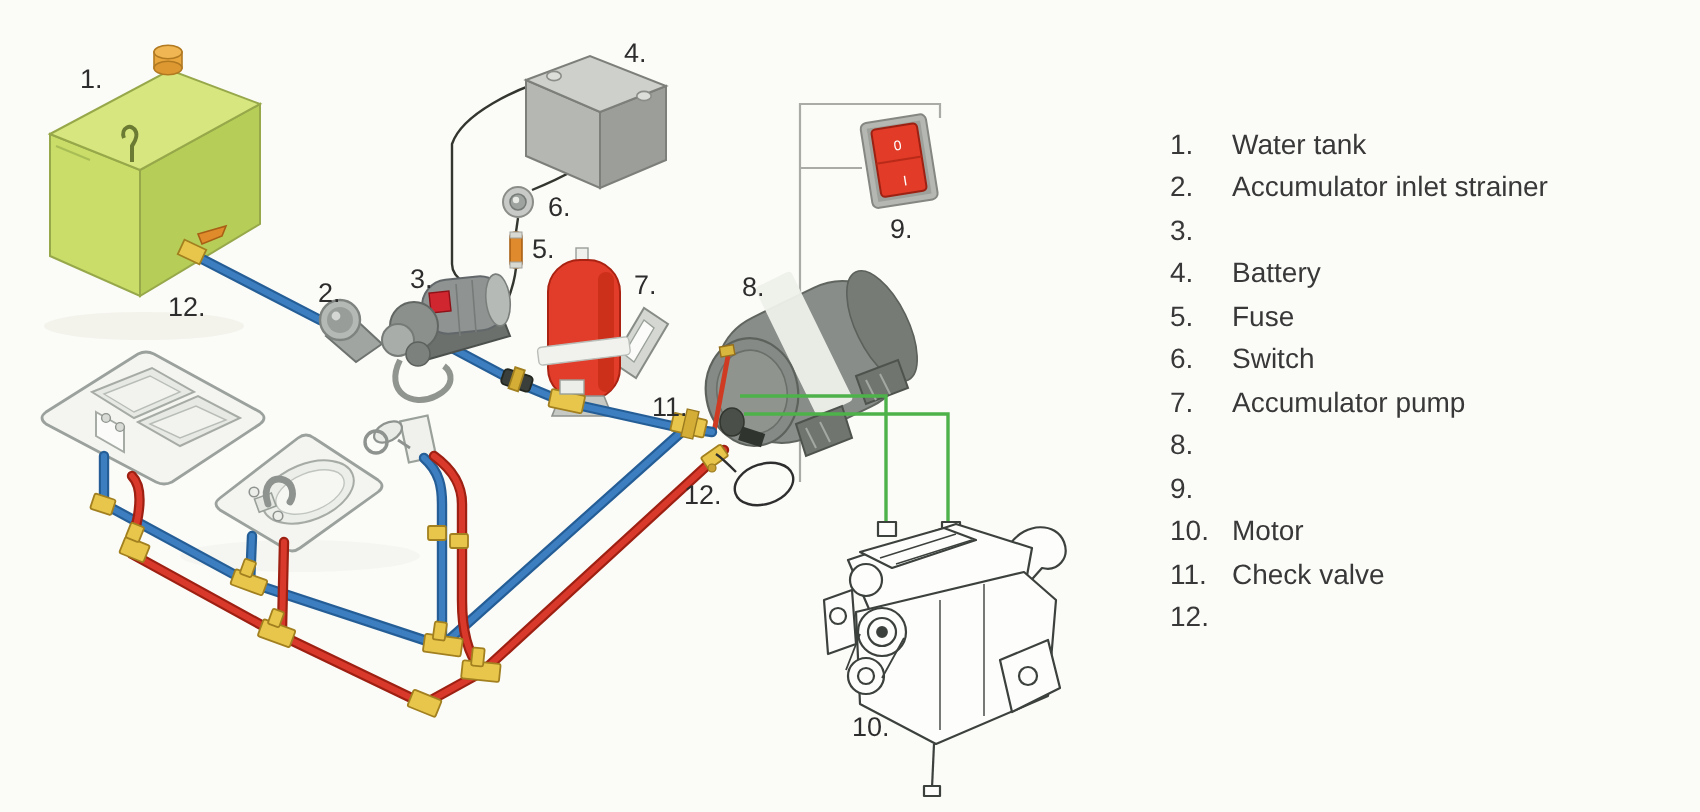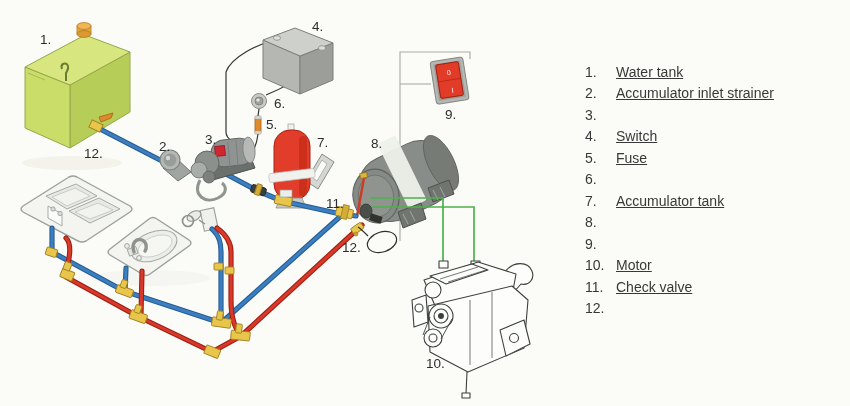--- a/index.html
+++ b/index.html
@@ -2,21 +2,21 @@
 <html><head>
 <meta charset="utf-8">
 <style>
   html,body{margin:0;padding:0;}
   body{font-family:"Liberation Sans",sans-serif;}
   .stage{position:relative;width:850px;height:406px;background:#fbfbf8;overflow:hidden;}
   .diagram-svg{position:absolute;left:0;top:0;}
   .legend{position:absolute;left:585px;top:62px;width:255px;color:#383838;}
   .lg-row{display:flex;line-height:21.45px;font-size:14px;}
   .lg-num{width:31px;flex:0 0 31px;}
-  .lg-text{flex:1;white-space:nowrap;text-decoration:underline;}
+  .lg-text{flex:1;white-space:nowrap;}
   svg text.num{font-family:"Liberation Sans",sans-serif;font-size:13.5px;fill:#2d2d2d;}
   svg text.mark{font-family:"Liberation Sans",sans-serif;font-size:7px;fill:#ffffff;}
 </style>
 </head>
 <body>
 
 <div class="stage">
 
 <svg class="diagram-svg" width="570" height="406" viewBox="0 0 570 406">
 
@@ -285,35 +285,36 @@
         <span class="lg-num">2.</span>
         <span class="lg-text">Accumulator inlet strainer</span>
       </div>
 
       <div class="lg-row">
         <span class="lg-num">3.</span>
       </div>
 
       <div class="lg-row">
         <span class="lg-num">4.</span>
-        <span class="lg-text">Switch</span>
+        <span class="lg-text">Battery</span>
       </div>
 
       <div class="lg-row">
         <span class="lg-num">5.</span>
         <span class="lg-text">Fuse</span>
       </div>
 
       <div class="lg-row">
         <span class="lg-num">6.</span>
+        <span class="lg-text">Switch</span>
       </div>
 
       <div class="lg-row">
         <span class="lg-num">7.</span>
-        <span class="lg-text">Accumulator tank</span>
+        <span class="lg-text">Accumulator pump</span>
       </div>
 
       <div class="lg-row">
         <span class="lg-num">8.</span>
       </div>
 
       <div class="lg-row">
         <span class="lg-num">9.</span>
       </div>
 

